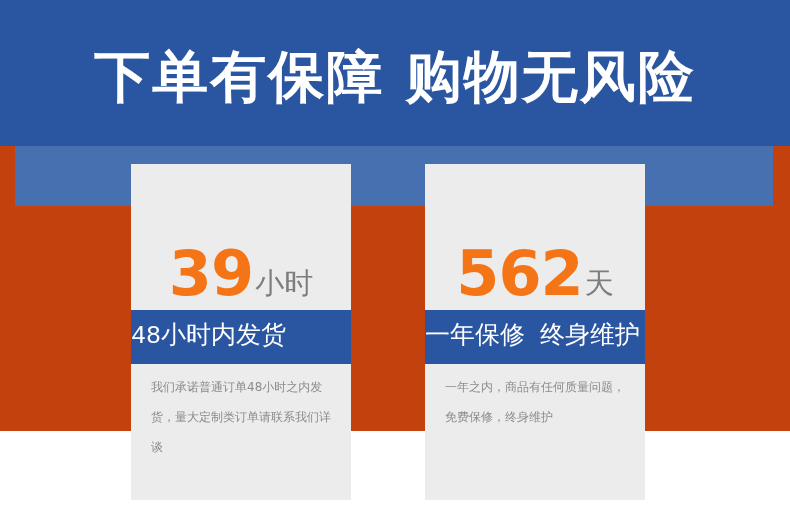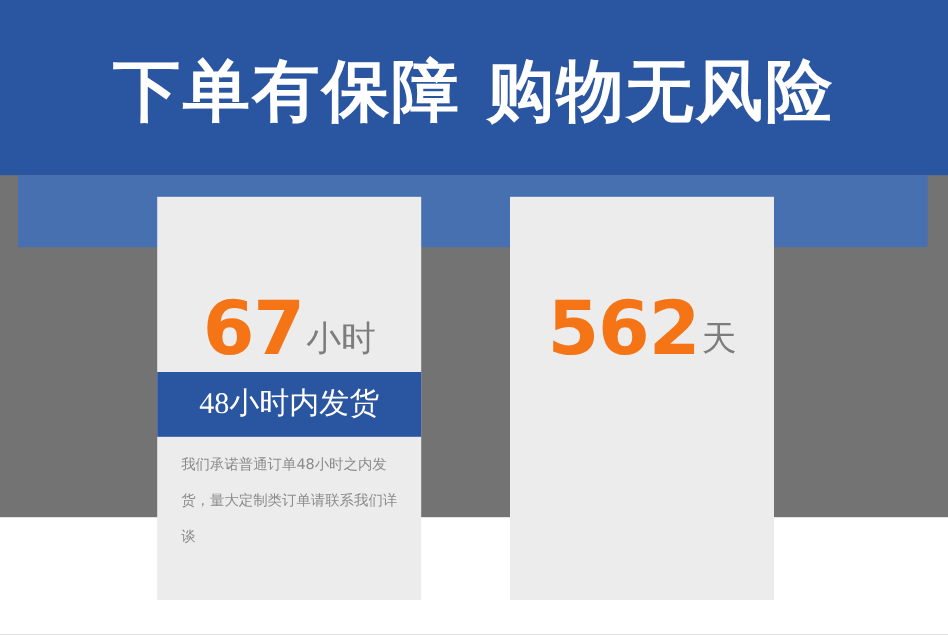--- a/index.html
+++ b/index.html
@@ -10,21 +10,21 @@
     width: 790px;
     height: 529px;
     background: #ffffff;
     font-family: "Liberation Sans", "DejaVu Sans", sans-serif;
     overflow: hidden;
   }
   #page {
     position: relative;
     width: 790px;
     height: 431px;
-    background: #737373;
+    background: #c2410c;
   }
 
   
   .header-band {
     position: absolute;
     left: 0;
     top: 0;
     width: 790px;
     height: 146px;
     background: #2a55a0;
@@ -97,23 +97,22 @@
   .card-label {
     position: absolute;
     left: 0;
     top: 146px;
     width: 220px;
     height: 54px;
     background: #2a55a0;
     color: #ffffff;
     font-size: 25px;
     line-height: 54px;
-    text-align: center;
     white-space: nowrap;
-    font-family: Liberation Serif, serif;
+    font-family: Liberation Mono, monospace;
   }
 
   .card-body {
     position: absolute;
     left: 20px;
     top: 208px;
     width: 186px;
     color: #8b8b8b;
     font-size: 12px;
     line-height: 30px;
@@ -126,27 +125,29 @@
 
 <div id="page">
 
   <div class="header-band"></div>
   <div class="header-title">下单有保障 购物无风险</div>
 
   <div class="sub-band"></div>
 
   <div class="card" id="card-0">
     <div class="card-figure">
-      <span class="fig-number">67</span>
+      <span class="fig-number">39</span>
       <span class="fig-unit">小时</span>
     </div>
     <div class="card-label">48小时内发货</div>
     <div class="card-body">我们承诺普通订单48小时之内发货，量大定制类订单请联系我们详谈</div>
   </div>
 
   <div class="card" id="card-1">
     <div class="card-figure">
       <span class="fig-number">562</span>
       <span class="fig-unit">天</span>
     </div>
+    <div class="card-label">一年保修 终身维护</div>
+    <div class="card-body">一年之内，商品有任何质量问题，免费保修，终身维护</div>
   </div>
 
 </div>
 
 </body></html>

